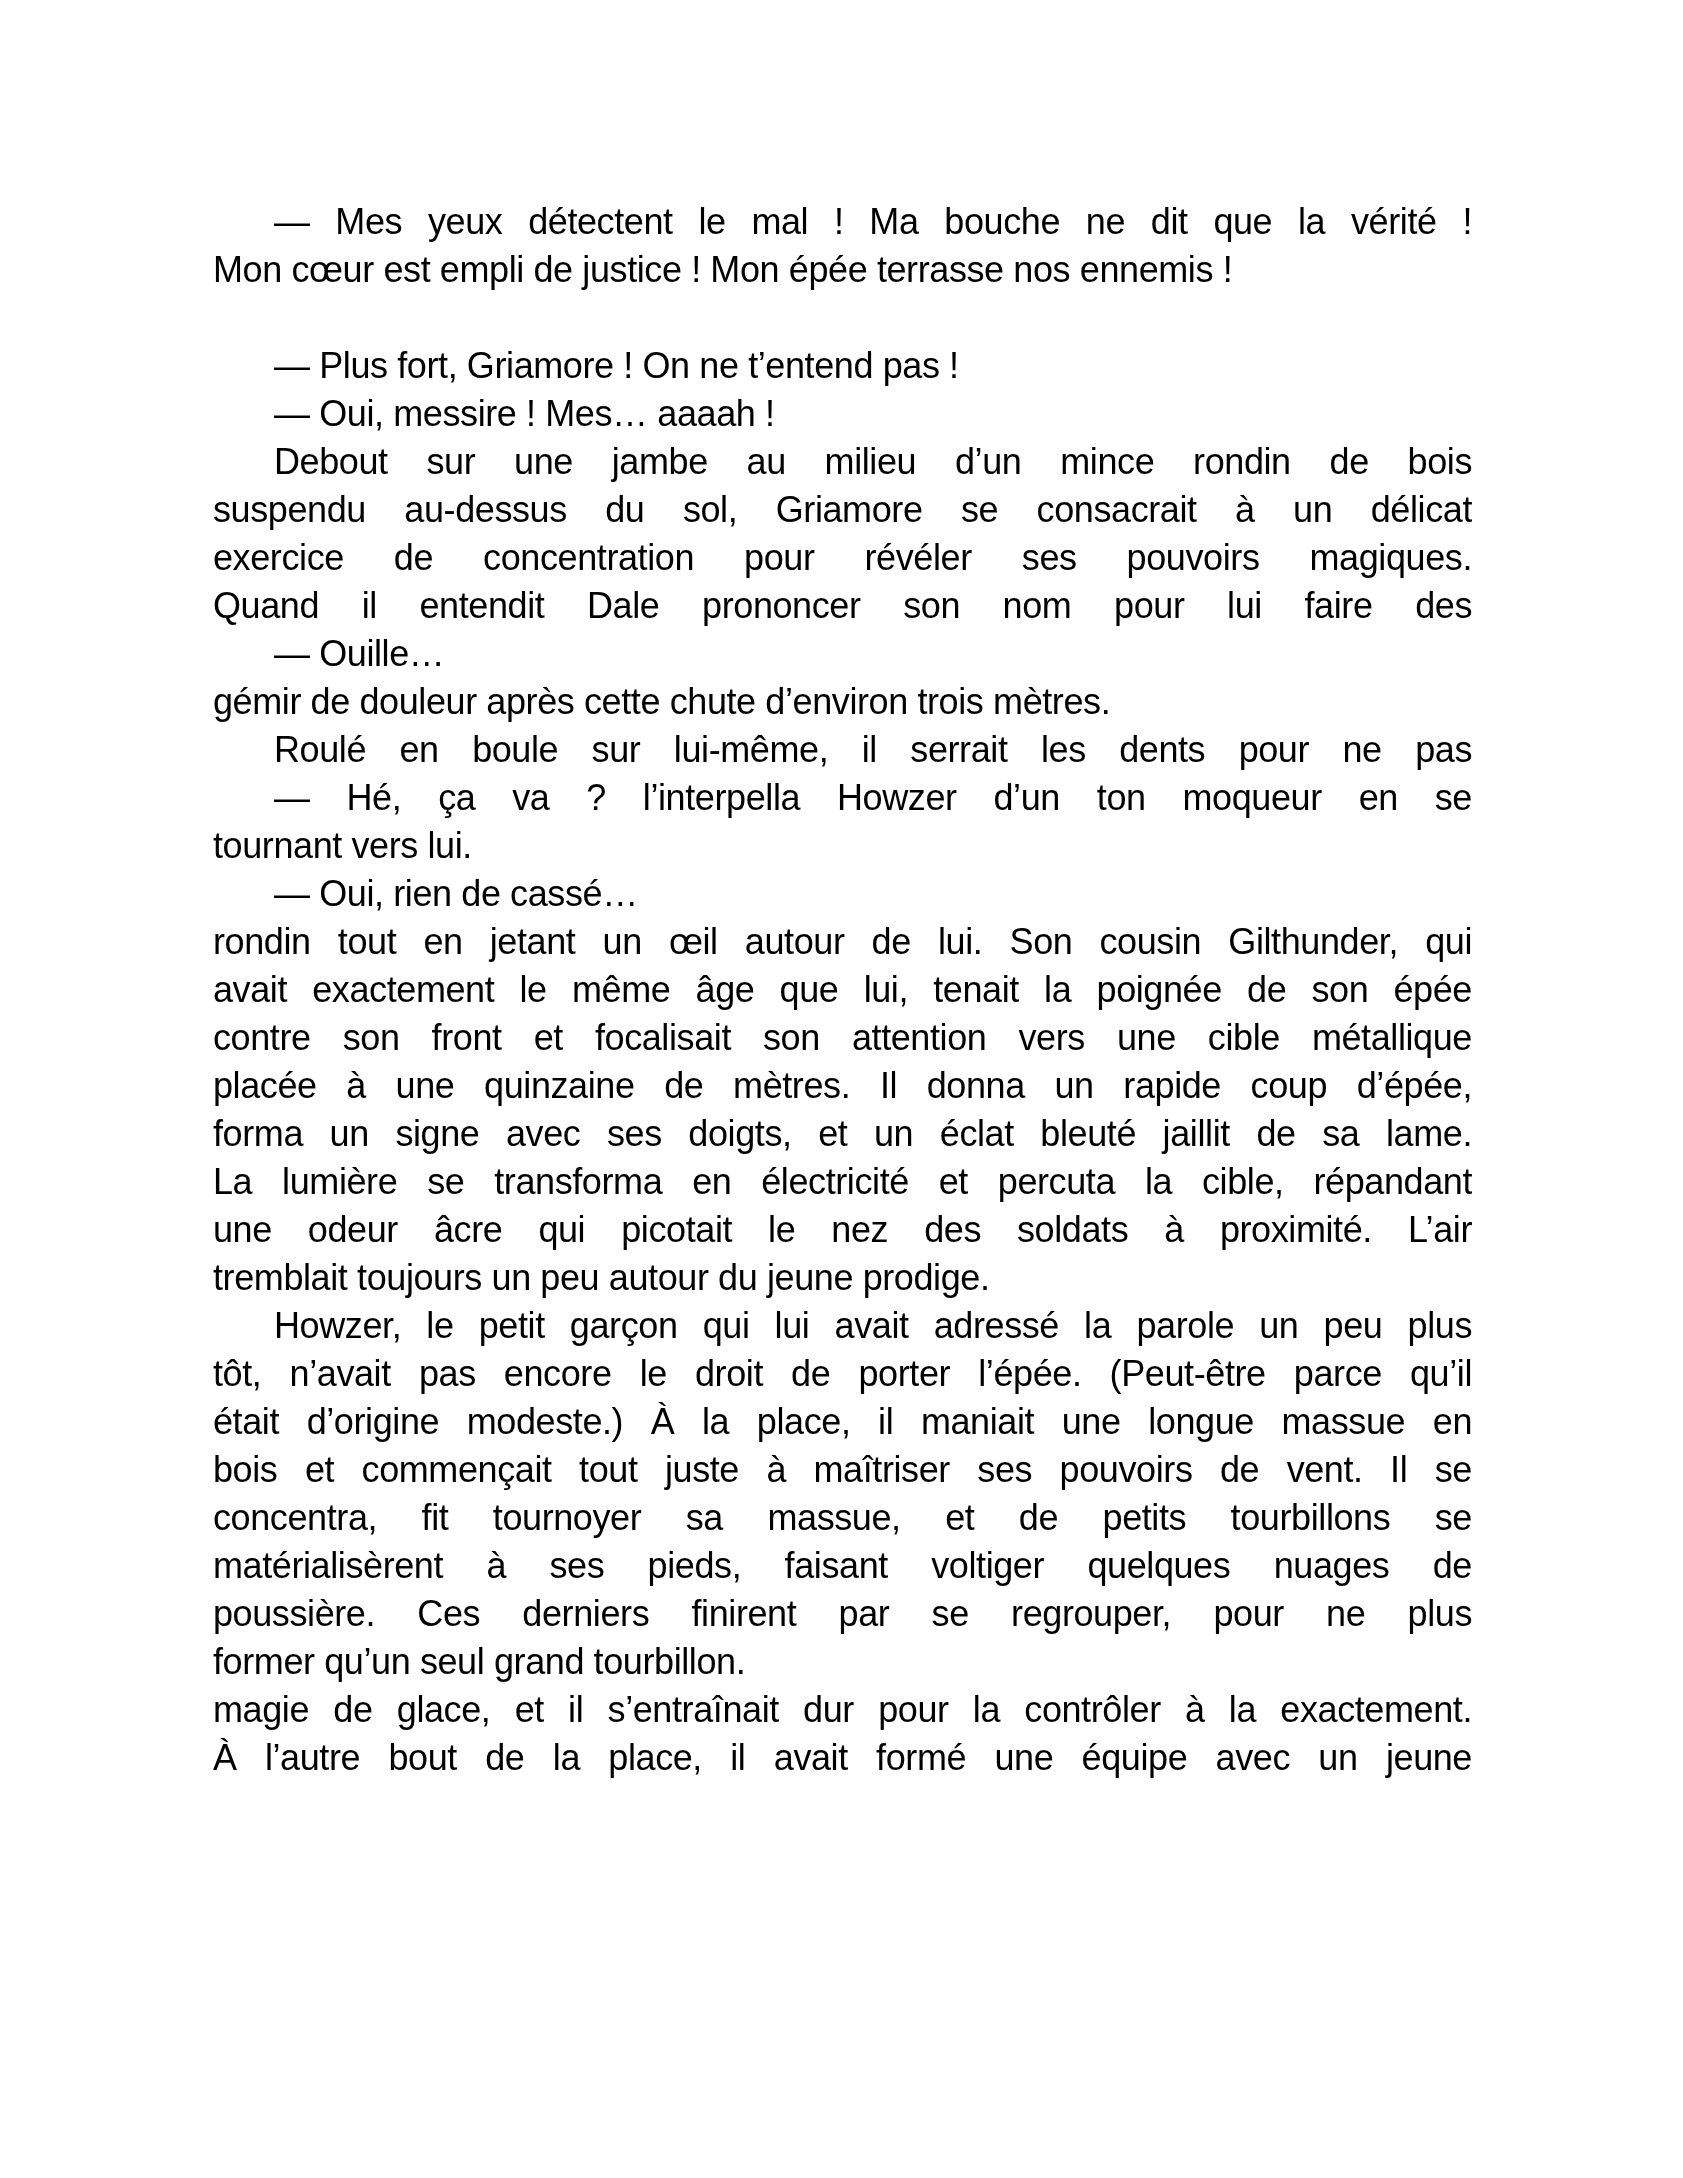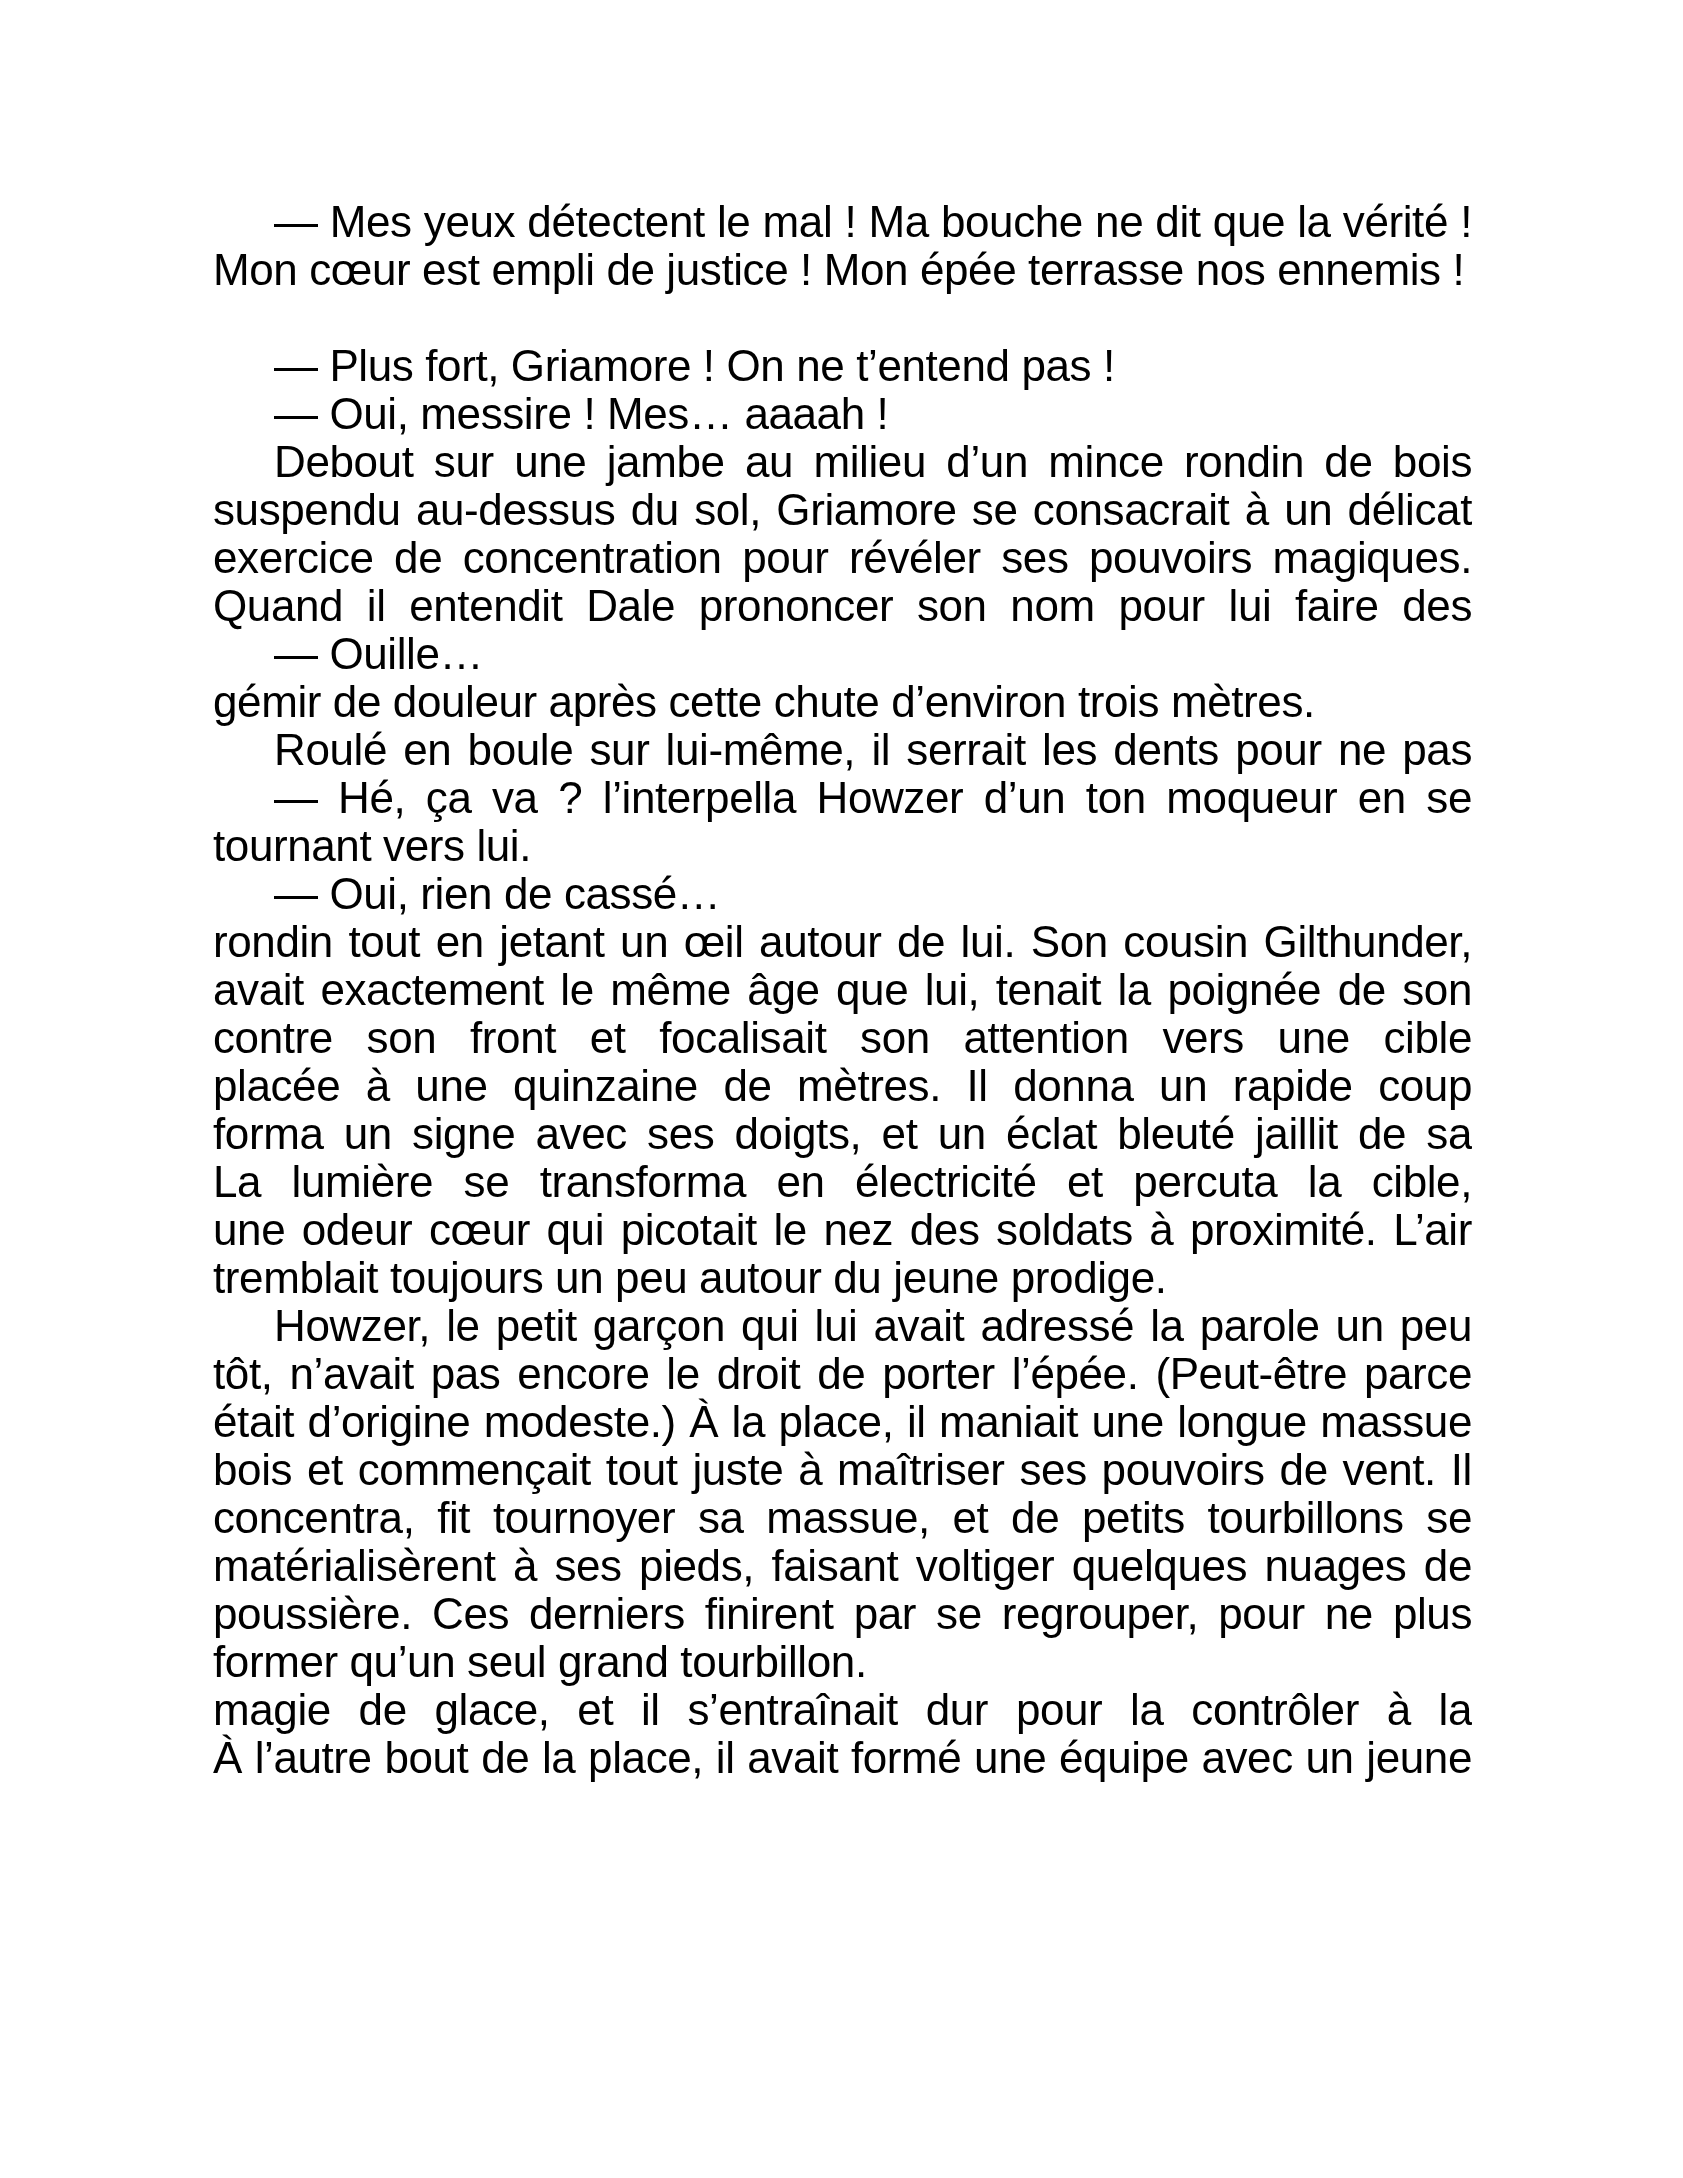--- a/index.html
+++ b/index.html
@@ -13,21 +13,21 @@
     height: 2178px;
     background: #ffffff;
     overflow: hidden;
   }
   .text-block {
     position: absolute;
     left: 213px;
     top: 198px;
     width: 1259px;
     font-family: "Liberation Sans", "DejaVu Sans", sans-serif;
-    font-size: 44px;
+    font-size: 36px;
     line-height: 48px;
     letter-spacing: -0.4px;
     color: #000000;
     font-stretch: condensed;
   }
   .para { margin: 0; padding: 0; }
   .line {
     text-align: justify;
     text-align-last: justify;
     height: 48px;
@@ -73,21 +73,21 @@
       <div class="para">
         <div class="line first last">— Oui, rien de cassé…</div>
       </div>
       <div class="para">
         <div class="line">rondin tout en jetant un œil autour de lui. Son cousin Gilthunder, qui</div>
         <div class="line">avait exactement le même âge que lui, tenait la poignée de son épée</div>
         <div class="line">contre son front et focalisait son attention vers une cible métallique</div>
         <div class="line">placée à une quinzaine de mètres. Il donna un rapide coup d’épée,</div>
         <div class="line">forma un signe avec ses doigts, et un éclat bleuté jaillit de sa lame.</div>
         <div class="line">La lumière se transforma en électricité et percuta la cible, répandant</div>
-        <div class="line">une odeur cœur qui picotait le nez des soldats à proximité. L’air</div>
+        <div class="line">une odeur âcre qui picotait le nez des soldats à proximité. L’air</div>
         <div class="line last">tremblait toujours un peu autour du jeune prodige.</div>
       </div>
       <div class="para">
         <div class="line first">Howzer, le petit garçon qui lui avait adressé la parole un peu plus</div>
         <div class="line">tôt, n’avait pas encore le droit de porter l’épée. (Peut-être parce qu’il</div>
         <div class="line">était d’origine modeste.) À la place, il maniait une longue massue en</div>
         <div class="line">bois et commençait tout juste à maîtriser ses pouvoirs de vent. Il se</div>
         <div class="line">concentra, fit tournoyer sa massue, et de petits tourbillons se</div>
         <div class="line">matérialisèrent à ses pieds, faisant voltiger quelques nuages de</div>
         <div class="line">poussière. Ces derniers finirent par se regrouper, pour ne plus</div>

